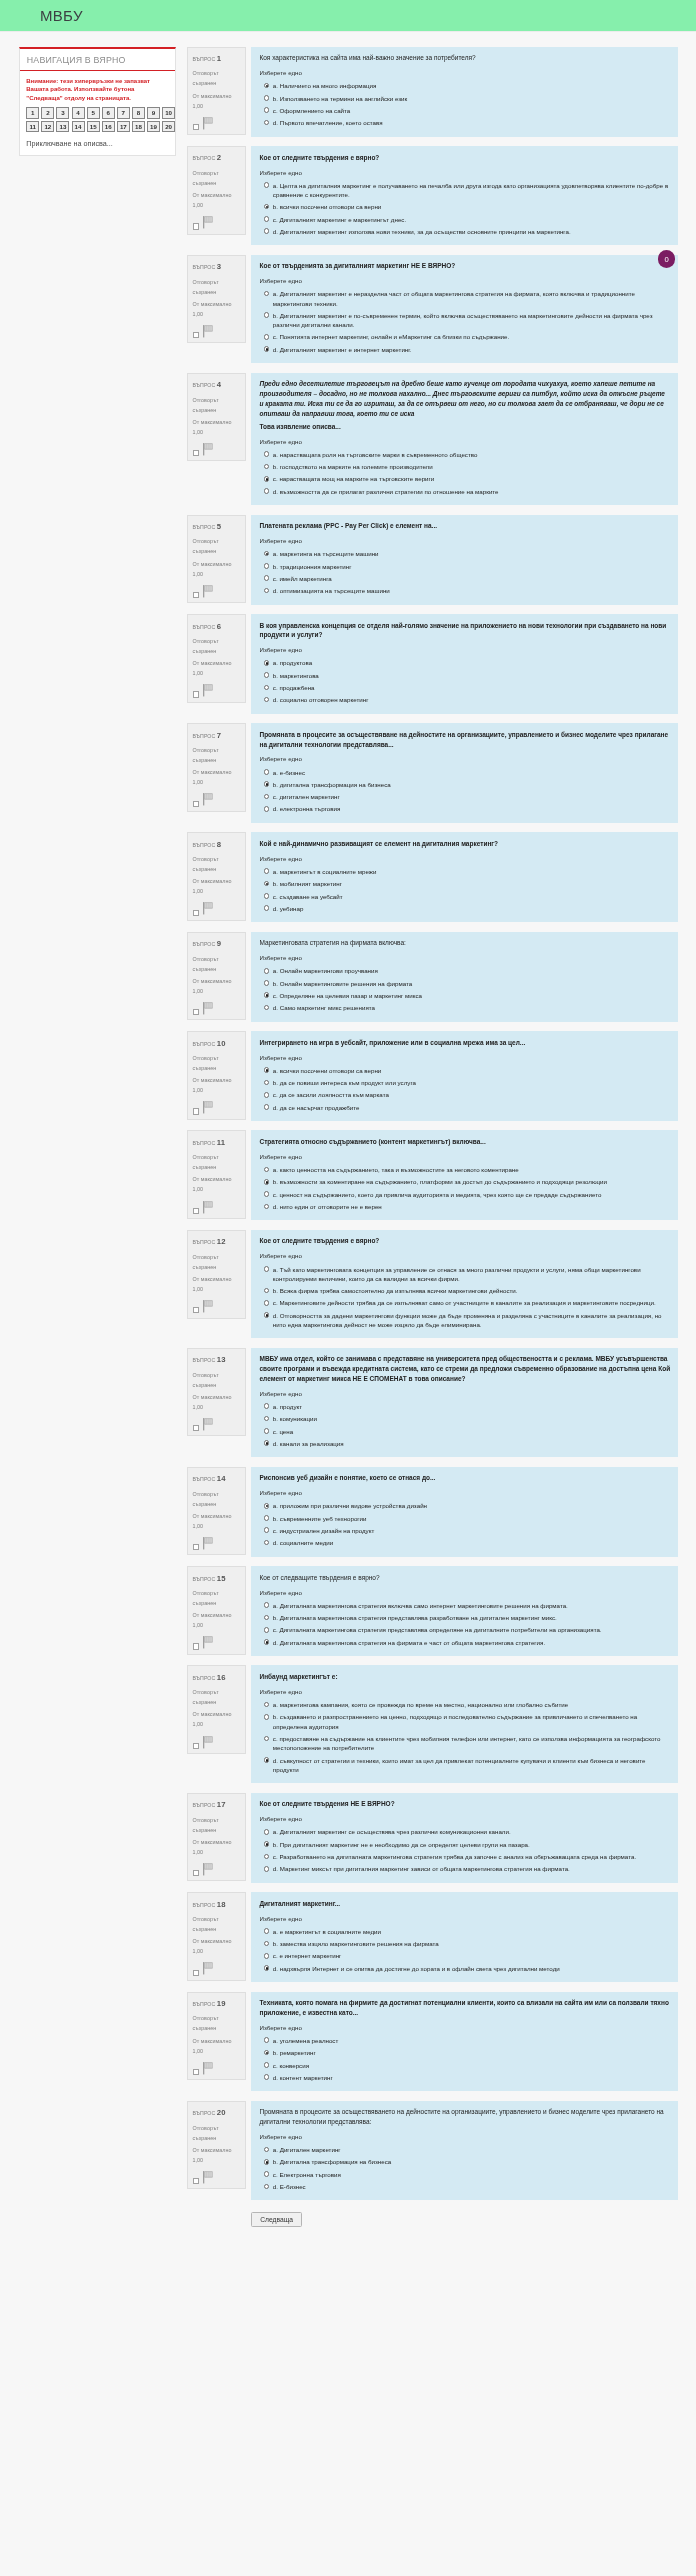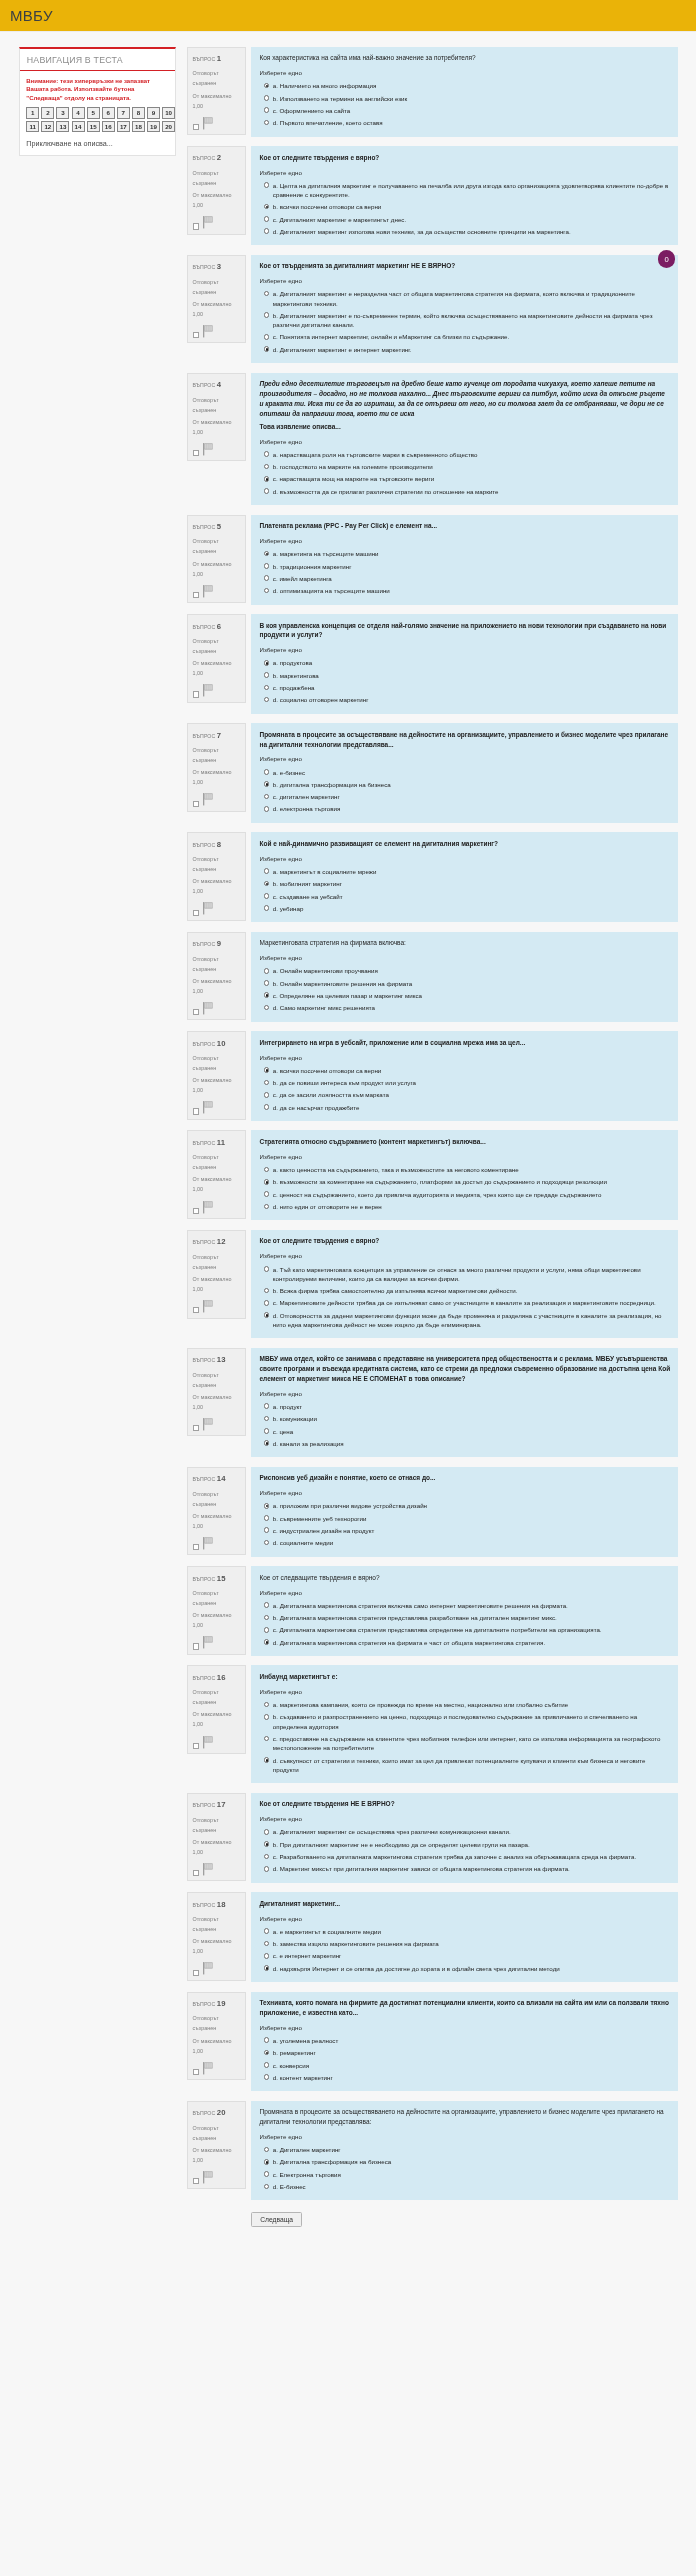--- a/index.html
+++ b/index.html
@@ -6,25 +6,25 @@
   html, body {
     margin: 0; padding: 0;
     background: #f7f7f7;
     font-family: "Liberation Sans", sans-serif;
     color: #333;
   }
   body { width: 697px; }
 
   
   .topbar {
-    background: #eab308;
+    background: #86efac;
     height: 32px;
     display: flex;
     align-items: center;
-    padding: 0 10px;
+    padding: 0 40px;
     border-bottom: 0.5px solid #ececec;
   }
   .brand {
     font-size: 15px;
     color: #3c4043;
     letter-spacing: 0.3px;
   }
 
   
   .page {
@@ -217,21 +217,21 @@
 <body>
 
 <div class="topbar">
   <div class="brand">МВБУ</div>
 </div>
 
 <div class="page">
   <div class="columns">
 
     <div class="navblock">
-      <h2>НАВИГАЦИЯ В ТЕСТА</h2>
+      <h2>НАВИГАЦИЯ В ВЯРНО</h2>
       <div class="body">
         <p class="navwarn">Внимание: тези хипервръзки не запазват Вашата работа. Използвайте бутона "Следваща" отдолу на страницата.</p>
         <div class="qgrid">
             <div class="qbtn">1</div>
             <div class="qbtn">2</div>
             <div class="qbtn">3</div>
             <div class="qbtn">4</div>
             <div class="qbtn">5</div>
             <div class="qbtn">6</div>
             <div class="qbtn">7</div>

